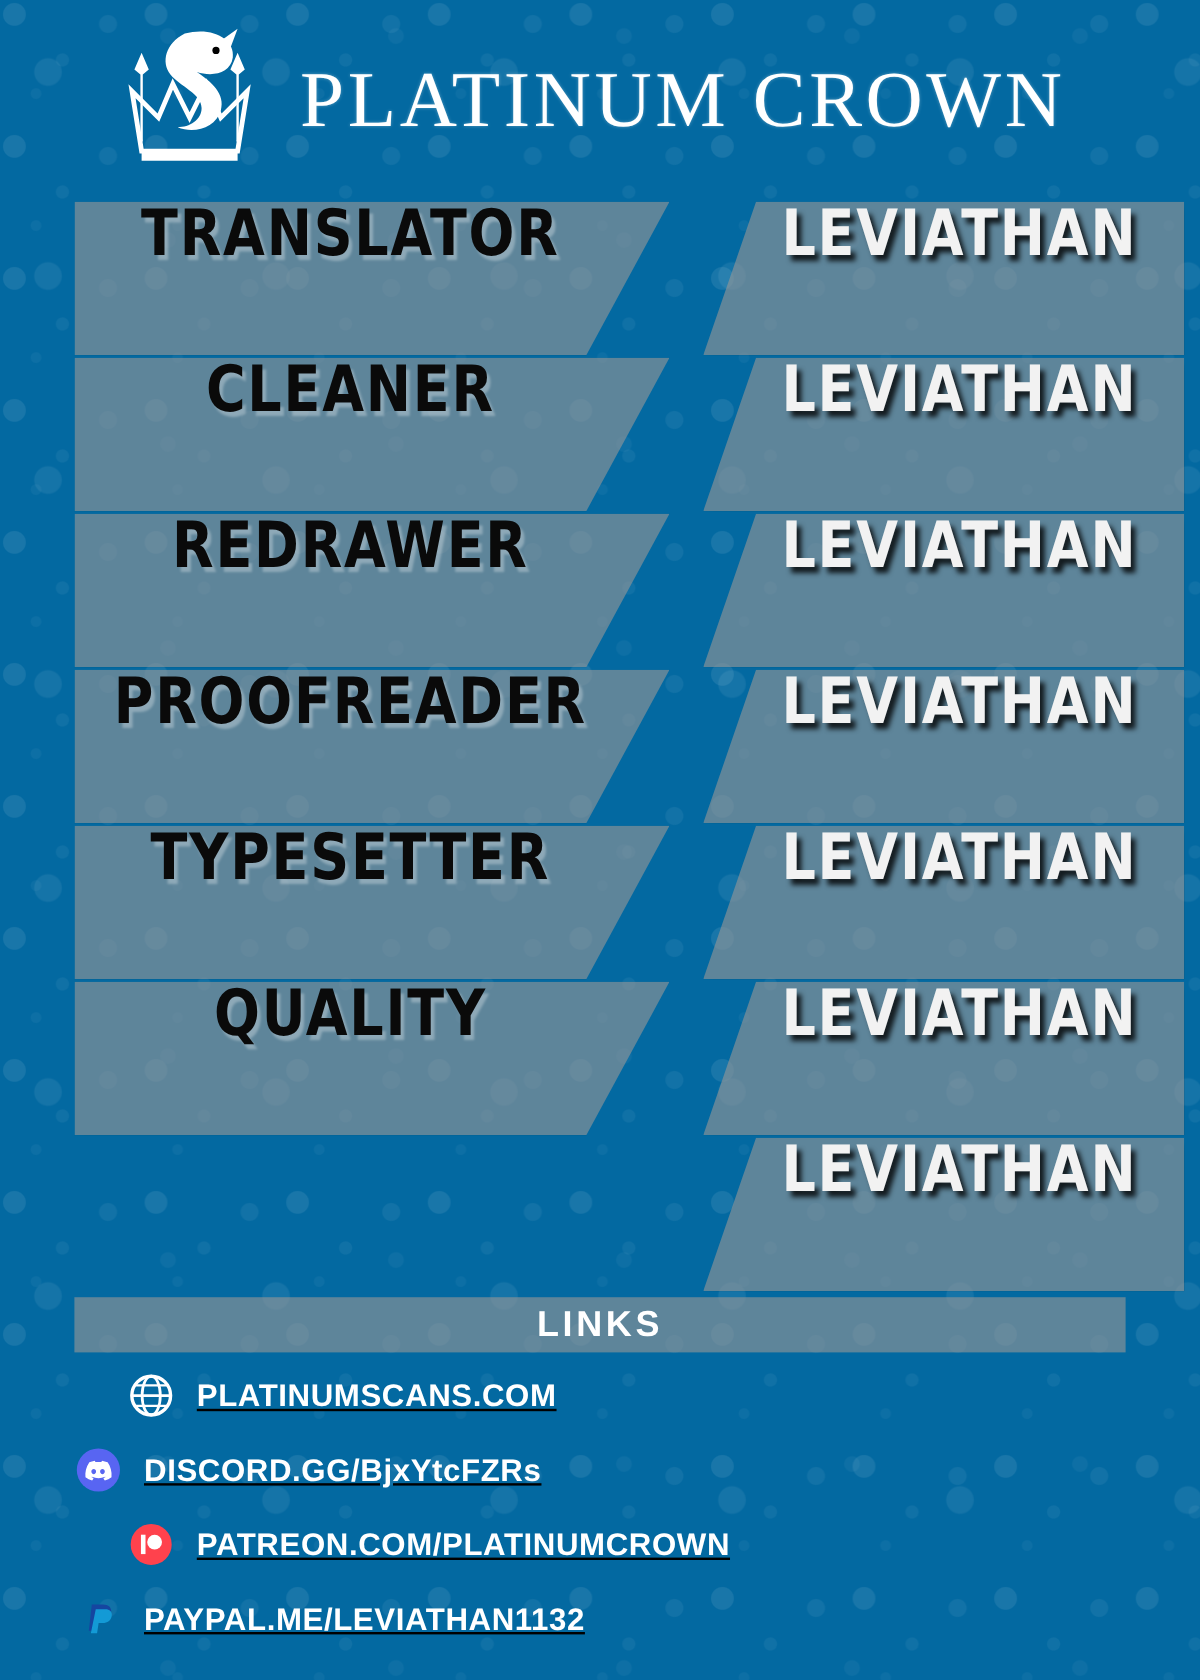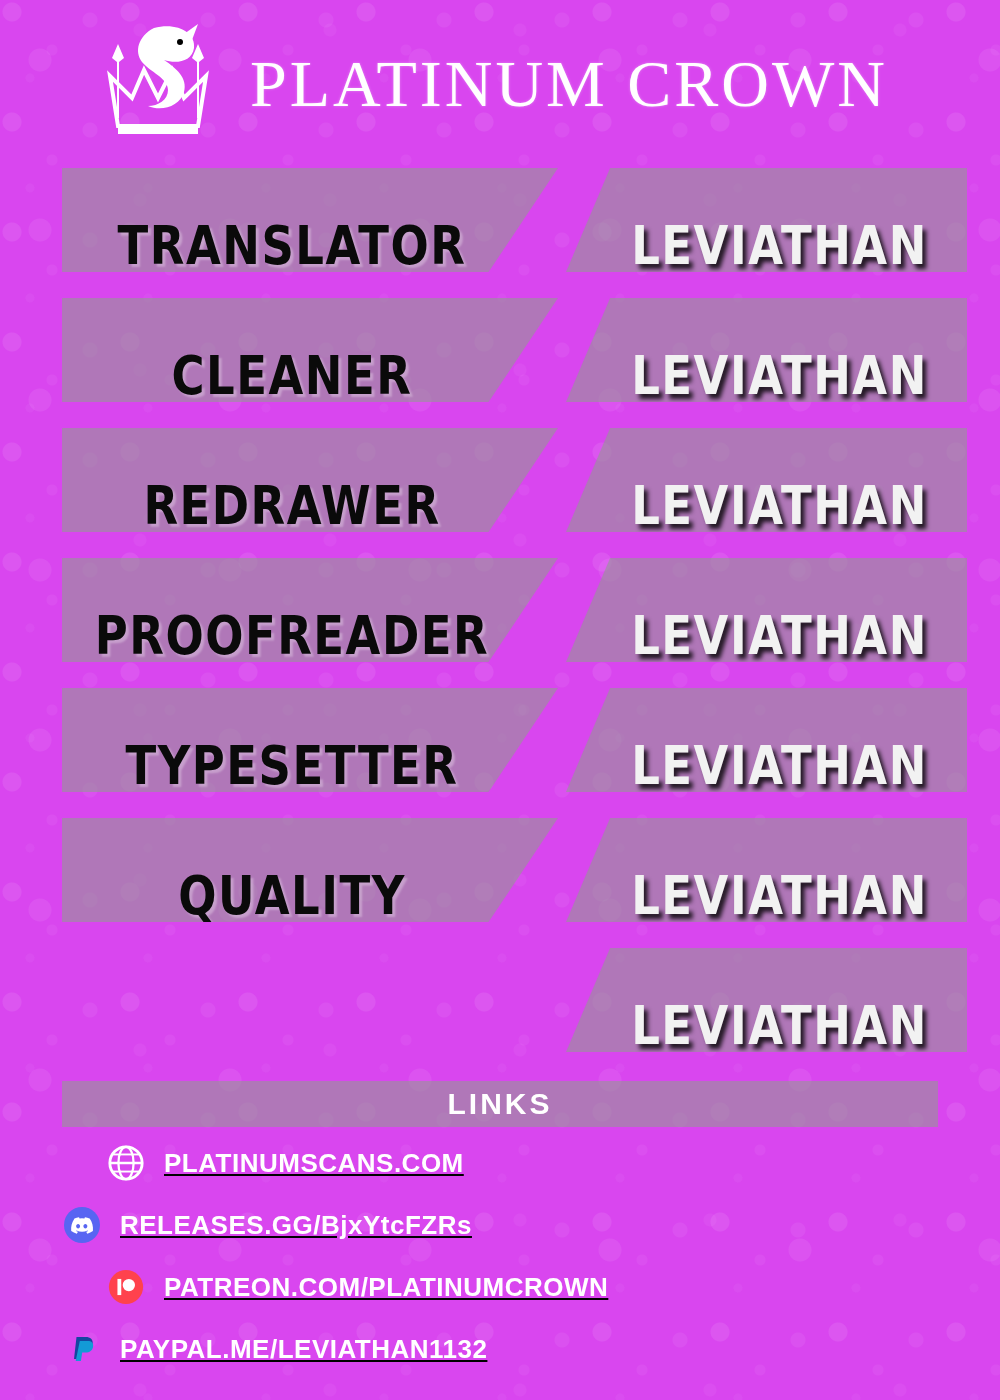--- a/index.html
+++ b/index.html
@@ -10,21 +10,21 @@
   body {
     width: 1000px;
     height: 1400px;
     overflow: hidden;
     font-family: "Liberation Sans", sans-serif;
   }
   #page {
     position: relative;
     width: 1000px;
     height: 1400px;
-    background-color: #d946ef;
+    background-color: #0369a1;
     overflow: hidden;
   }
   
   #dots {
     position: absolute;
     inset: 0;
     background-image:
       radial-gradient(circle at 12px 12px, rgba(255,255,255,0.085) 9px, rgba(255,255,255,0) 10px),
       radial-gradient(circle at 52px 50px, rgba(255,255,255,0.05) 5px, rgba(255,255,255,0) 6px),
       radial-gradient(circle at 90px 20px, rgba(255,255,255,0.06) 7px, rgba(255,255,255,0) 8px),
@@ -77,35 +77,35 @@
     padding: 0 62px;
   }
   .credit-row {
     position: relative;
     height: 113px;
     margin-bottom: 17px;
   }
   .bar {
     position: absolute;
     top: 0;
-    height: 104px;
+    height: 128px;
     background: rgba(150,150,150,0.62);
     display: flex;
-    align-items: flex-end;
+    align-items: flex-start;
     box-shadow: 4px 5px 6px rgba(0,0,0,0.55);
   }
   .bar-role {
     left: 0;
     width: 460px;
     clip-path: polygon(0 0, 100% 0, 86% 100%, 0 100%);
     justify-content: center;
     padding-right: 36px;
   }
   .bar-name {
-    left: 504px;
+    left: 524px;
     width: 375px;
     clip-path: polygon(11% 0, 100% 0, 100% 100%, 0 100%);
     justify-content: center;
     padding-left: 26px;
   }
   .role-text {
     font-family: "DejaVu Sans", sans-serif;
     font-weight: 700;
     font-size: 45px;
     letter-spacing: 1.5px;
@@ -301,21 +301,21 @@
         <span class="link-label">PLATINUMSCANS.COM</span>
       </div>
 
       <div class="link-item right">
         <span class="icon">
           <svg viewBox="0 0 40 40" width="40" height="40" aria-hidden="true">
             <circle cx="20" cy="20" r="18" fill="#5865F2"></circle>
             <path d="M27.5 13.6c-1.4-.65-2.9-1.12-4.5-1.38-.2.35-.43.82-.59 1.2a20 20 0 0 0-4.85 0c-.16-.39-.4-.85-.6-1.2-1.6.26-3.1.73-4.5 1.39-2.85 4.2-3.62 8.3-3.24 12.34a19.6 19.6 0 0 0 5.56 2.77c.45-.61.85-1.25 1.19-1.93-.65-.24-1.27-.54-1.86-.89.16-.11.31-.23.46-.35 3.58 1.64 7.46 1.64 11 0 .15.12.3.24.46.35-.59.35-1.21.65-1.86.89.34.68.74 1.33 1.19 1.93a19.5 19.5 0 0 0 5.56-2.77c.45-4.68-.77-8.75-3.22-12.35ZM16.1 23.5c-1.08 0-1.97-.99-1.97-2.2s.87-2.2 1.97-2.2 1.99.99 1.97 2.2c0 1.21-.87 2.2-1.97 2.2Zm7.28 0c-1.08 0-1.97-.99-1.97-2.2s.87-2.2 1.97-2.2 1.99.99 1.97 2.2c0 1.21-.86 2.2-1.97 2.2Z" fill="#ffffff"></path>
           </svg>
         </span>
-        <span class="link-label">RELEASES.GG/BjxYtcFZRs</span>
+        <span class="link-label">DISCORD.GG/BjxYtcFZRs</span>
       </div>
 
       <div class="link-item">
         <span class="icon">
           <svg viewBox="0 0 40 40" width="38" height="38" aria-hidden="true">
             <circle cx="20" cy="20" r="18" fill="#FF424D"></circle>
             <circle cx="23" cy="18" r="6.5" fill="#ffffff"></circle>
             <rect x="11" y="11.5" width="4" height="17" fill="#ffffff"></rect>
           </svg>
         </span>

